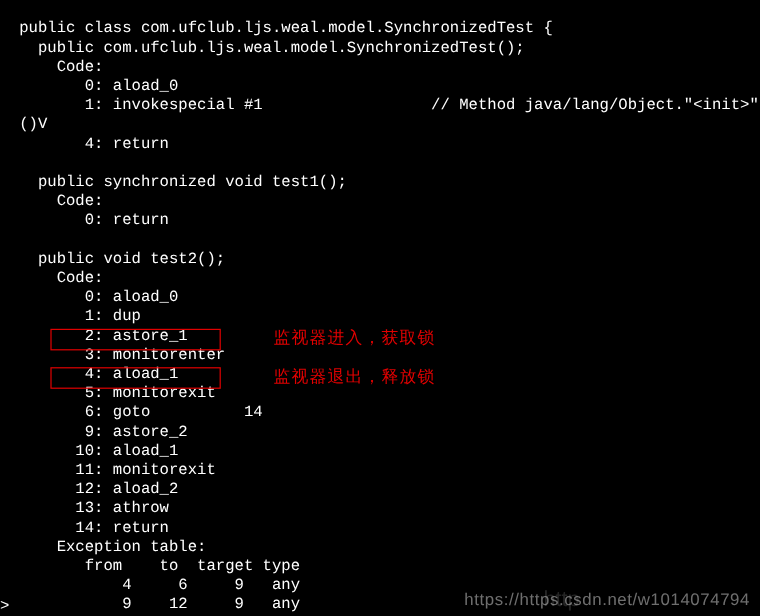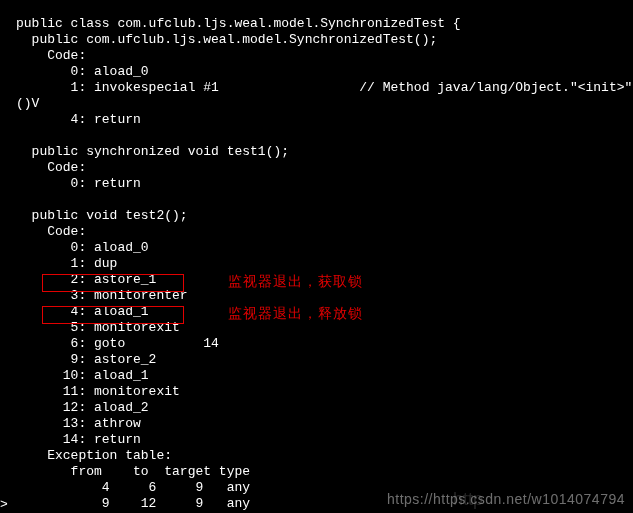--- a/index.html
+++ b/index.html
@@ -87,19 +87,19 @@
       13: athrow
       14: return
     Exception table:
        from    to  target type
            4     6     9   any
            9    12     9   any</div>
 
 <div class="highlight-box" style="left:42px; top:274px; width:140px; height:16px;"></div>
 <div class="highlight-box" style="left:42px; top:306px; width:140px; height:16px;"></div>
 
-<div class="annot" style="left:228px; top:273px;">监视器退出，获取锁</div>
+<div class="annot" style="left:228px; top:273px;">监视器进入，获取锁</div>
 <div class="annot" style="left:228px; top:305px;text-align:right;">监视器退出，释放锁</div>
 
 <div class="watermark-ghost">http</div>
 <div class="watermark">https://https.csdn.net/w1014074794</div>
 
 <div class="cursor">&gt;</div>
 
 </body></html>

